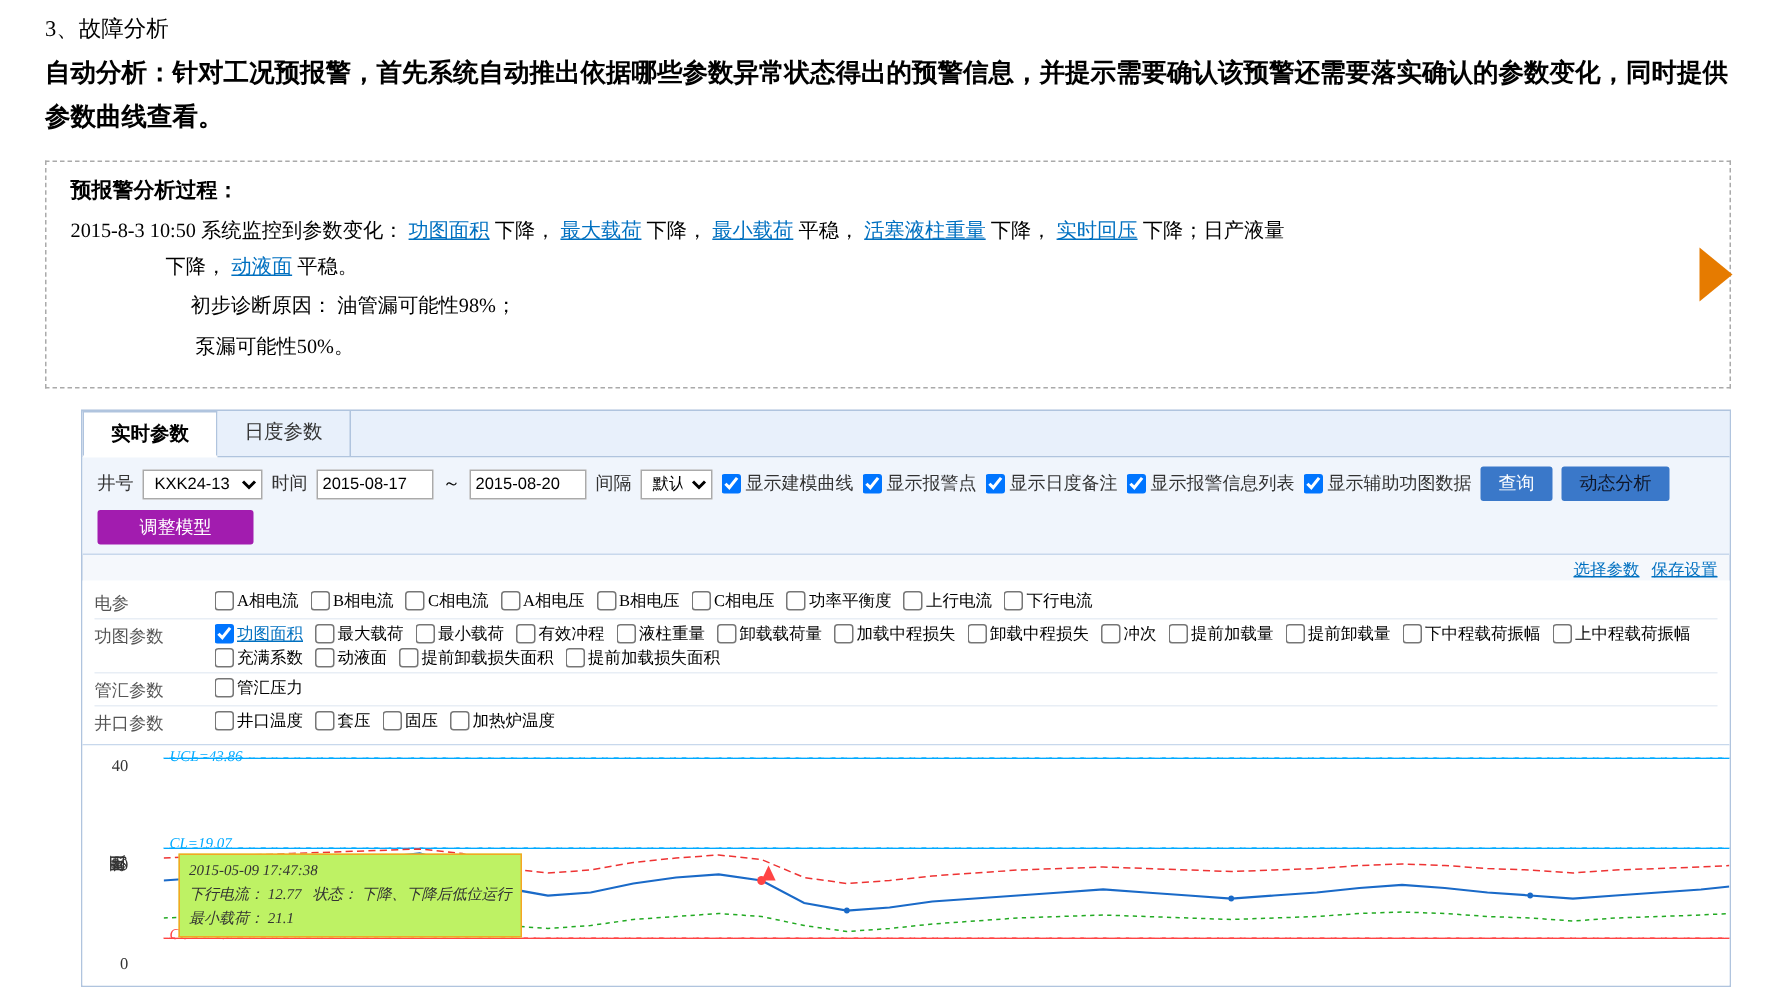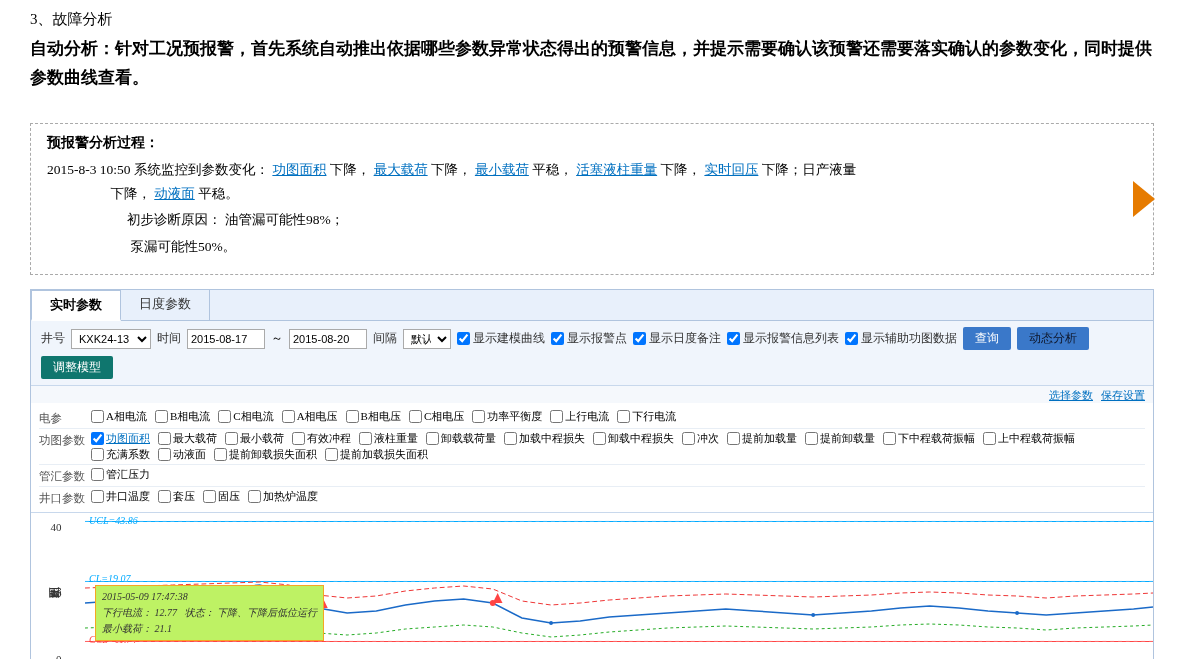--- a/index.html
+++ b/index.html
@@ -18,21 +18,21 @@
     .section-title {
       font-size: 15px;
       font-weight: normal;
       margin-bottom: 6px;
       color: #000;
     }
     .auto-analysis-text {
       font-size: 17px;
       font-weight: bold;
       line-height: 1.7;
-      margin-bottom: 30px;
+      margin-bottom: 14px;
     }
     .auto-analysis-text .bold-label {
       font-weight: bold;
     }
     
     .analysis-box {
       border: 1.5px dashed #aaa;
       padding: 10px 16px 14px 16px;
       margin-bottom: 14px;
       position: relative;
@@ -65,20 +65,21 @@
     }
     .diagnosis-indent {
       padding-left: 80px;
       font-size: 13.5px;
       line-height: 2;
     }
     
     .tab-panel {
       border: 1px solid #b0c4de;
       background: #f5f8fc;
+      margin-left: 24px;
     }
     .tab-header {
       display: flex;
       border-bottom: 1px solid #b0c4de;
       background: #e8f0fb;
     }
     .tab-item {
       padding: 5px 18px;
       font-size: 13px;
       cursor: pointer;
@@ -139,40 +140,41 @@
     .btn-dynamic {
       background: #3a78c9;
       color: #0f172a;
       border: none;
       padding: 3px 12px;
       font-size: 12px;
       cursor: pointer;
       border-radius: 2px;
     }
     .btn-model {
-      background: #0f766e;
+      background: #a21caf;
       color: #fff;
       border: none;
-      padding: 3px 12px;
+      padding: 3px 28px;
       font-size: 12px;
       cursor: pointer;
       border-radius: 2px;
     }
     
     .param-panel {
       background: #fff;
       border-bottom: 1px solid #c8d8ec;
       padding: 4px 8px;
       font-size: 11.5px;
     }
     .param-row {
       display: flex;
       align-items: flex-start;
       padding: 2px 0;
       border-bottom: 1px solid #e8eef5;
+      gap: 28px;
     }
     .param-row:last-child { border-bottom: none; }
     .param-label {
       min-width: 52px;
       color: #555;
       font-size: 11.5px;
       padding-top: 2px;
     }
     .param-checkboxes {
       display: flex;

